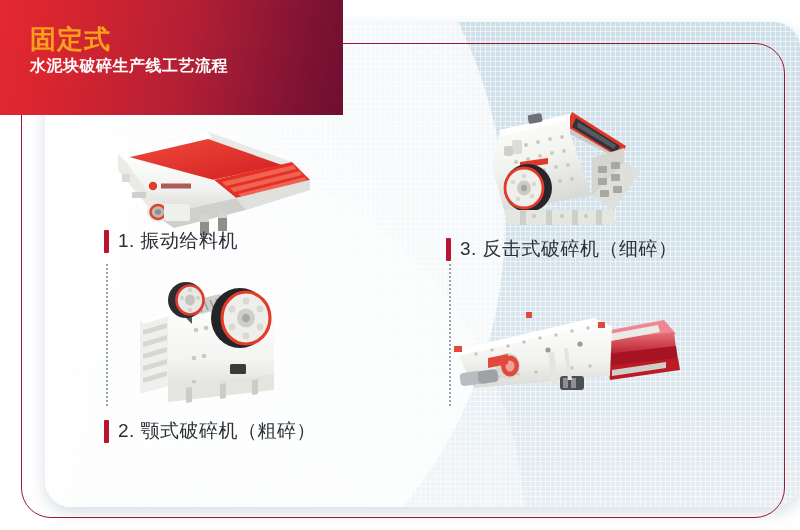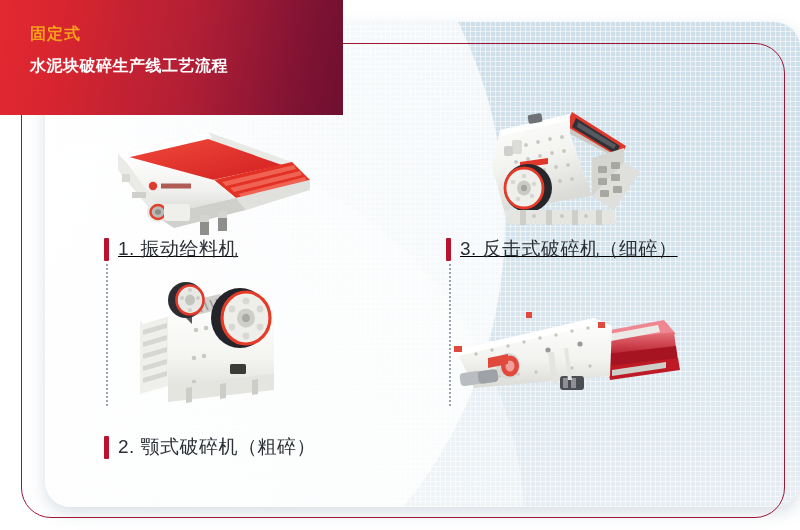--- a/index.html
+++ b/index.html
@@ -59,21 +59,21 @@
     -webkit-mask-image:linear-gradient(90deg,transparent,#000 50%,transparent);
     mask-image:linear-gradient(90deg,transparent,#000 50%,transparent);}
 
   
   .banner{
     position:absolute;left:0;top:0;width:343px;height:115px;
     background:linear-gradient(100deg,#e32831 0%,#d8252f 18%,#b21f35 55%,#7d1233 88%,#6f0f30 100%);
     z-index:30;
   }
   .banner .t1{
-    position:absolute;left:30px;top:26px;color:#f7a11d;font-size:16px;font-weight:bold;
+    position:absolute;left:30px;top:26px;color:#f7a11d;font-size:26px;font-weight:bold;
     letter-spacing:1px;line-height:1;
   }
   .banner .t2{
     position:absolute;left:30px;top:58px;color:#ffffff;font-size:16px;font-weight:bold;
     letter-spacing:0.5px;line-height:1;
   }
 
   
   .item{position:absolute;}
   .item .caption{
@@ -166,21 +166,21 @@
 
       <rect x="104" y="97" width="9" height="20" fill="#d4d4d0"></rect>
       <rect x="104" y="104" width="9" height="13" fill="#8e8e8b"></rect>
       <rect x="122" y="93" width="9" height="20" fill="#d4d4d0"></rect>
       <rect x="122" y="100" width="9" height="13" fill="#8e8e8b"></rect>
       <rect x="26" y="56" width="8" height="8" fill="#d9d9d6"></rect>
       <rect x="36" y="74" width="14" height="6" fill="#cfcfcb"></rect>
     </svg>
   </div>
 
-  <div class="item" style="left:104px;top:236px;text-decoration:underline;">
+  <div class="item" style="left:104px;top:228px;">
     <div class="caption">
       <span class="bar"></span>
       <span>1. 振动给料机</span>
     </div>
   </div>
   <div class="dotline" style="left:106px;top:264px;height:142px;"></div>
 
   <div class="art" style="left:134px;top:278px;width:190px;height:130px;">
     <svg width="190" height="130" viewBox="0 0 190 130">
       <defs>
@@ -251,21 +251,21 @@
 
       <path d="M34 108 L140 96 L140 112 L34 124 Z" fill="#e4e4e0"></path>
       <g fill="#cdcdc8">
         <path d="M52 110 L58 109 L58 124 L52 125 Z"></path>
         <path d="M86 106 L92 105 L92 120 L86 121 Z"></path>
         <path d="M118 102 L124 101 L124 116 L118 117 Z"></path>
       </g>
     </svg>
   </div>
 
-  <div class="item" style="left:104px;top:434px;">
+  <div class="item" style="left:104px;top:418px;">
     <div class="caption">
       <span class="bar"></span>
       <span>2. 颚式破碎机（粗碎）</span>
     </div>
   </div>
 
   <div class="art" style="left:474px;top:100px;width:175px;height:132px;">
     <svg width="175" height="132" viewBox="0 0 175 132">
       <defs>
         <linearGradient id="iBody" x1="0" y1="0" x2="0.3" y2="1">
@@ -345,21 +345,21 @@
           <rect x="122" y="110" width="6" height="15"></rect>
       </g>
       <g fill="#c9c9c4">
           <circle cx="60" cy="116" r="2"></circle>
           <circle cx="88" cy="116" r="2"></circle>
           <circle cx="112" cy="116" r="2"></circle>
         </g>
     </svg>
   </div>
 
-  <div class="item" style="left:446px;top:236px;text-decoration:underline;">
+  <div class="item" style="left:446px;top:236px;">
     <div class="caption">
       <span class="bar"></span>
       <span>3. 反击式破碎机（细碎）</span>
     </div>
   </div>
   <div class="dotline" style="left:449px;top:264px;height:142px;"></div>
 
   <div class="art" style="left:452px;top:292px;width:232px;height:112px;">
     <svg width="232" height="112" viewBox="0 0 232 112">
       <defs>

